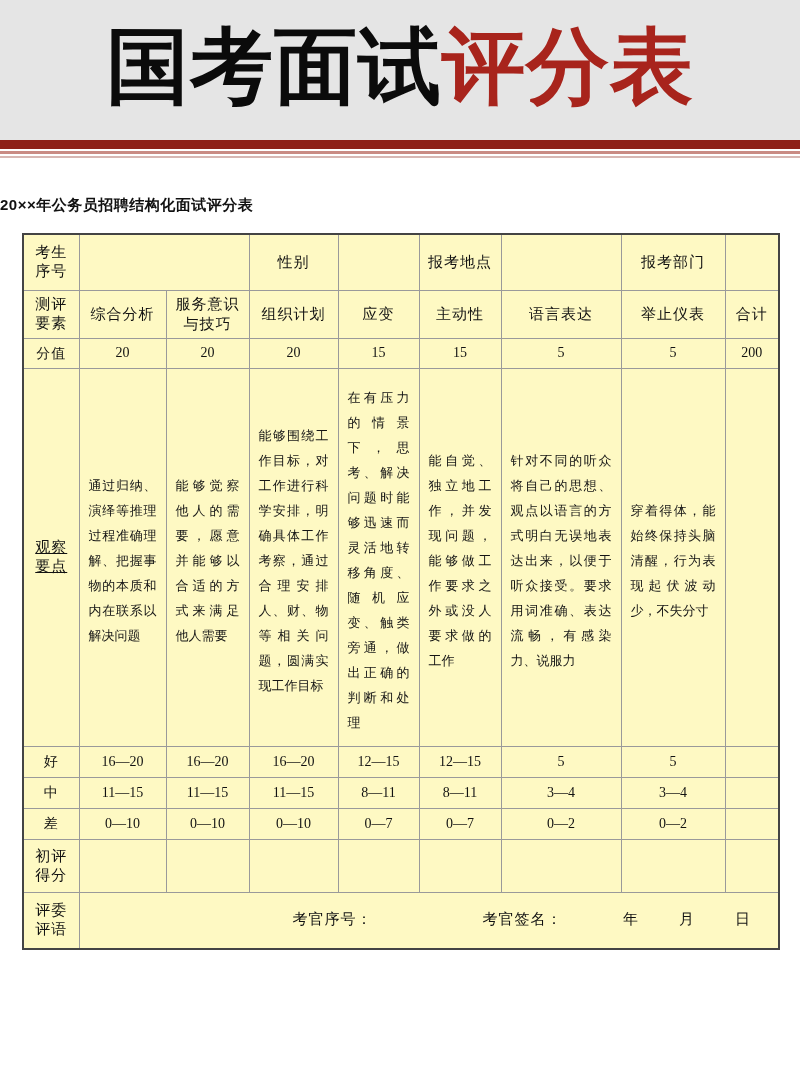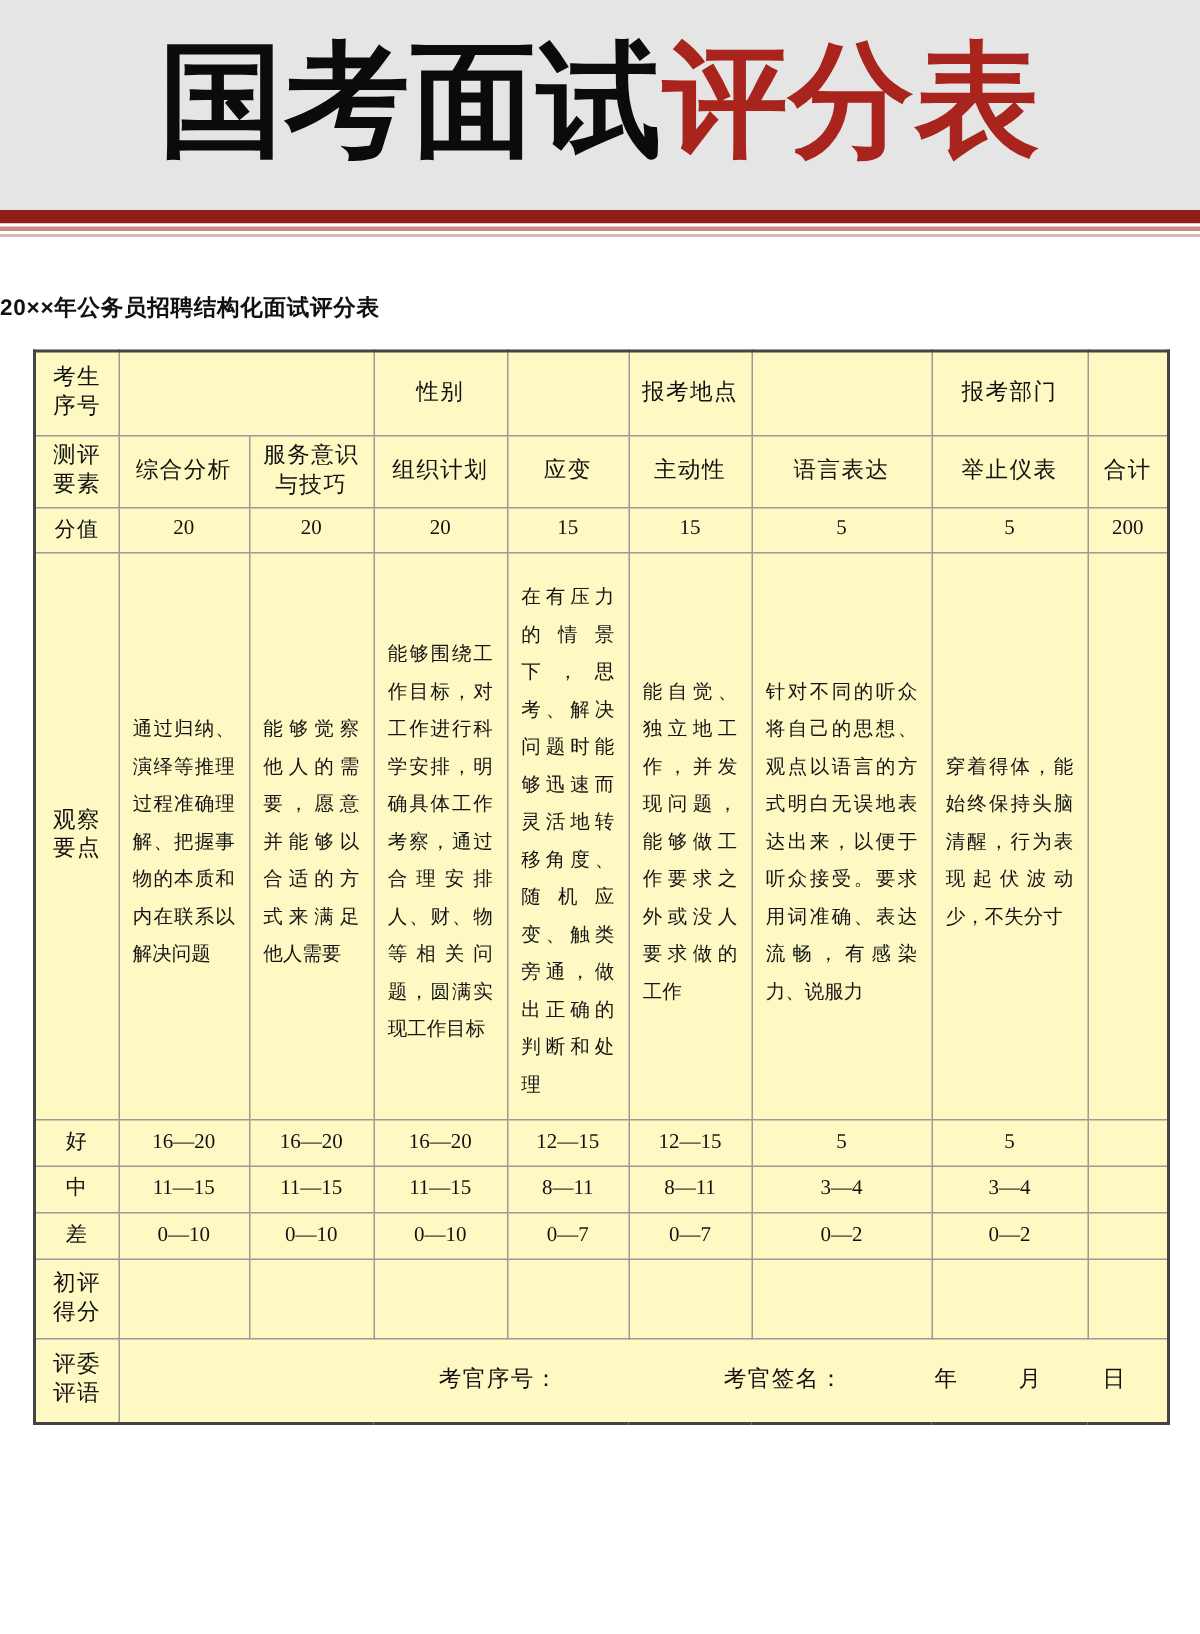--- a/index.html
+++ b/index.html
@@ -111,20 +111,21 @@
     vertical-align: top;
     padding: 6px 6px 0 6px;
     word-break: break-all;
     color: #151515;
   }
   td.obs-cell {
     vertical-align: top;
   }
   td.obs-label {
     vertical-align: middle;
+    text-decoration: underline;
   }
   .footer-line {
     display: flex;
     align-items: center;
     height: 100%;
     font-size: 15px;
     letter-spacing: 1px;
     color: #121212;
     padding-bottom: 2px;
   }

